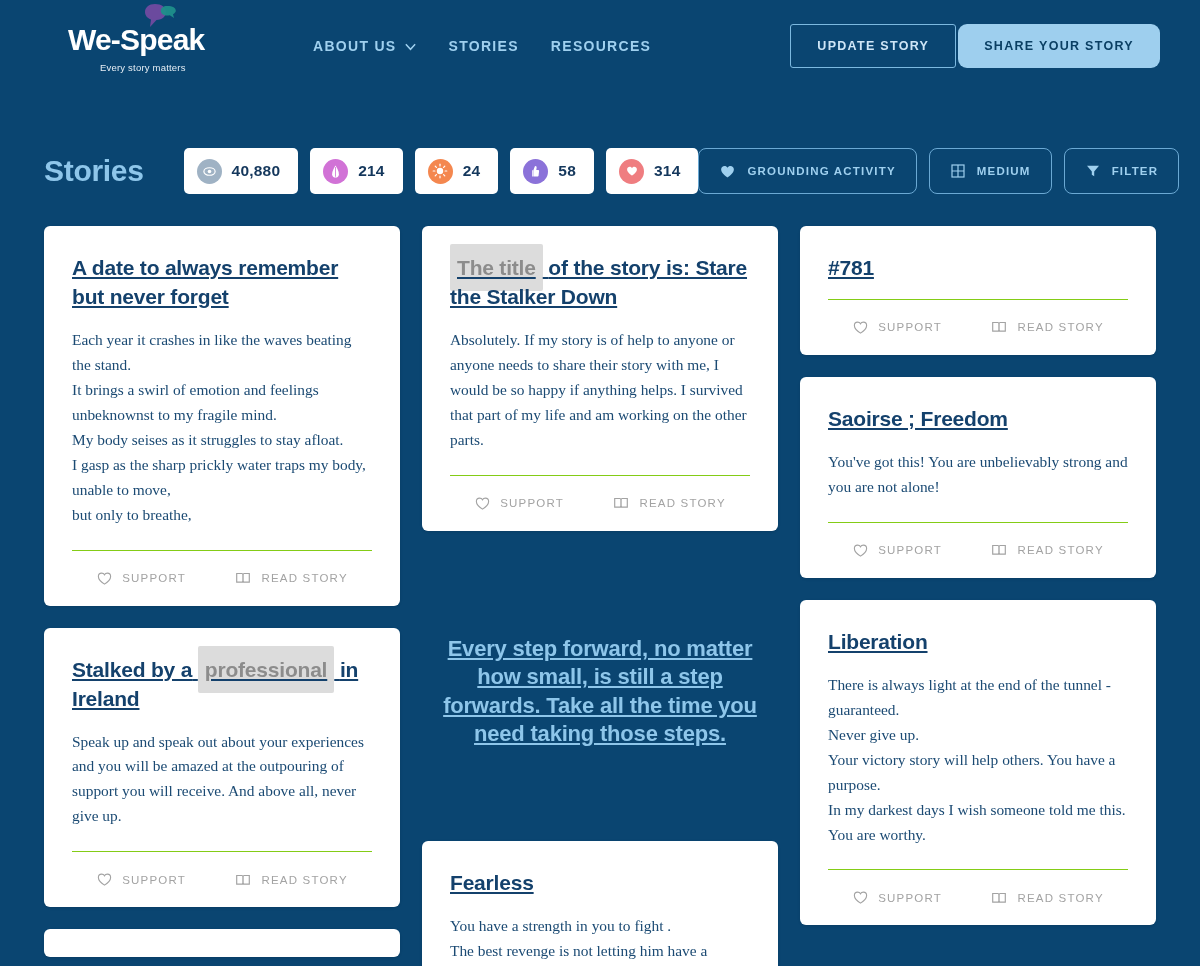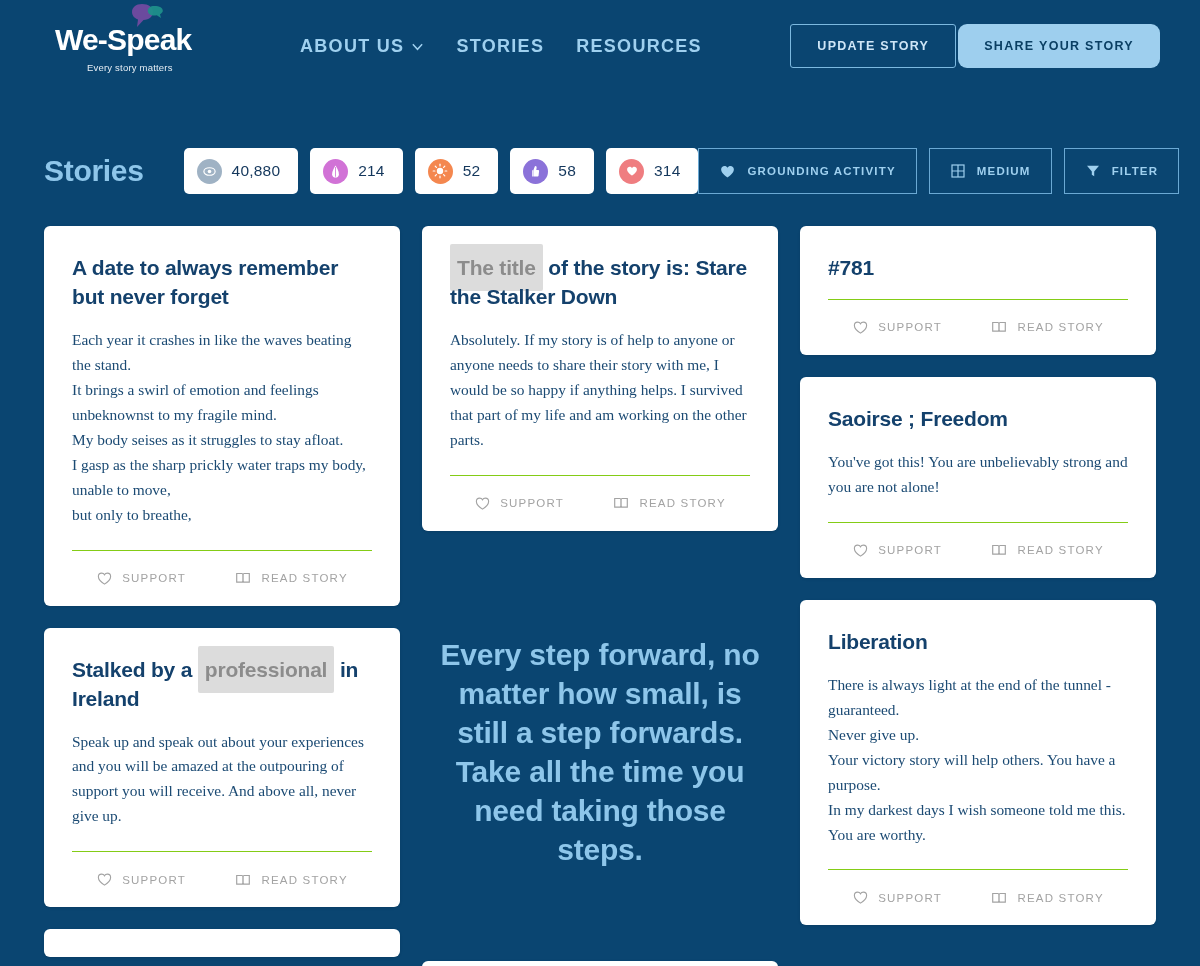--- a/index.html
+++ b/index.html
@@ -11,37 +11,36 @@
     background: #0a4571;
     font-family: "Liberation Sans", sans-serif;
     -webkit-font-smoothing: antialiased;
   }
   .page { position: relative; width: 1200px; height: 966px; background: #0a4571; }
 
   
   .header {
     height: 92px;
     display: flex; align-items: center;
-    padding: 0 40px 0 16px;
-    margin-left: 39px;
+    padding: 0 40px 0 68px;
   }
   .logo-wrap { display: flex; flex-direction: column; align-items: flex-start; position: relative; width: 150px; }
   .logo-mark { position: absolute; left: 76px; top: -16px; width: 34px; height: 26px; }
   .logo-word {
     color: #ffffff; font-size: 30px; font-weight: 700; letter-spacing: -0.8px;
     line-height: 1; margin-top: 6px; font-family: "Liberation Sans", sans-serif;
   }
   .logo-tag {
     color: #e6eef5; font-size: 9.5px; letter-spacing: 0.2px;
     margin-top: 7px; margin-left: 32px; font-weight: 400;
   }
 
   .nav { display: flex; align-items: center; gap: 32px; margin-left: 95px; }
   .nav-item {
-    color: #9fd0ef; font-size: 18px; font-weight: 700;
+    color: #9fd0ef; font-size: 14px; font-weight: 700;
     letter-spacing: 1.3px; text-transform: uppercase;
     display: flex; align-items: center; gap: 7px; cursor: pointer; white-space: nowrap;
   }
   .chev { display: inline-block; width: 13px; height: 13px; }
 
   .hdr-actions { display: flex; align-items: center; gap: 2px; margin-left: auto; }
   .btn-outline {
     border: 1px solid #7cb9e0; color: #cfe6f7; background: transparent;
     font-size: 12.5px; font-weight: 700; letter-spacing: 1.3px; text-transform: uppercase;
     padding: 14px 26px; border-radius: 3px; cursor: pointer; white-space: nowrap;
@@ -63,61 +62,61 @@
     color: #8ec6ea; font-size: 30px; font-weight: 700; letter-spacing: -0.3px;
     margin-right: 40px; white-space: nowrap;
   }
   .stat-list { display: flex; gap: 12px; align-items: center; }
   .stat-chip {
     background: #ffffff; border-radius: 5px; height: 46px;
     display: flex; align-items: center; gap: 10px; padding: 0 18px 0 13px;
     cursor: pointer; min-width: 76px;
   }
   .stat-ico { width: 25px; height: 25px; border-radius: 50%; display: flex; align-items: center; justify-content: center; flex: none; }
-  .stat-num { color: #14375c; font-size: 15.5px; font-weight: 400; letter-spacing: 0.2px; }
+  .stat-num { color: #14375c; font-size: 15.5px; font-weight: 700; letter-spacing: 0.2px; }
 
   .tool-actions { display: flex; gap: 12px; margin-left: auto; }
   .tool-btn {
-    border: 1px solid #6ba9d4; border-radius: 0; background: transparent;
+    border: 1px solid #6ba9d4; border-radius: 8px; background: transparent;
     color: #9fd0ef; height: 46px; padding: 0 20px;
     display: flex; align-items: center; gap: 11px;
     font-size: 11.5px; font-weight: 700; letter-spacing: 1.2px; text-transform: uppercase;
     cursor: pointer; white-space: nowrap; font-family: "Liberation Sans", sans-serif;
   }
 
   
   .board { display: flex; gap: 22px; padding: 0 44px; margin-top: 16px; align-items: flex-start; }
   .col { flex: 1 1 0; display: flex; flex-direction: column; gap: 22px; min-width: 0; }
 
   .card {
     background: #ffffff; border-radius: 6px; padding: 28px 28px 0 28px;
     box-shadow: 0 1px 3px rgba(0,0,0,0.12);
   }
   .card-title {
     color: #14416c; font-size: 21px; font-weight: 700; line-height: 1.38;
-    letter-spacing: -0.2px; margin: 0 0 16px 0;
+    letter-spacing: -0.2px; margin: 0 0 16px 0; text-decoration: underline;
   }
   .hl { background: #dcdcdc; color: #8c8c8c; padding: 12px 7px; border-radius: 2px; }
   .card-body {
     font-family: "Liberation Serif", serif;
     color: #1b4a73; font-size: 15.4px; line-height: 1.62; margin: 0 0 22px 0;
   }
   .card-foot {
     border-top: 1px solid #84cc16; height: 56px;
     display: flex; align-items: center; justify-content: space-around;
   }
   .foot-act {
     display: flex; align-items: center; gap: 9px; cursor: pointer;
     color: #a3a3a3; font-size: 11.5px; font-weight: 400; letter-spacing: 1.2px; text-transform: uppercase;
     font-family: "Liberation Sans", sans-serif;
   }
 
   .quote {
-    color: #8ec6ea; font-size: 30px; font-weight: 700; line-height: 1.3;
-    text-align: center; letter-spacing: -0.2px; padding: 82px 14px 70px 14px;
+    color: #8ec6ea; font-size: 22px; font-weight: 700; line-height: 1.3;
+    text-align: center; letter-spacing: -0.2px; padding: 82px 14px 70px 14px; text-decoration: underline;
   }
 </style>
 </head>
 <body>
 
 <div class="page">
 
   <div class="header">
 
     <div class="logo-wrap">
@@ -184,21 +183,21 @@
                 <path d="M10 16.4 V18.5"></path>
                 <path d="M1.5 10 H3.6"></path>
                 <path d="M16.4 10 H18.5"></path>
               <path d="M4 4 L5.5 5.5"></path>
                 <path d="M14.5 14.5 L16 16"></path>
                 <path d="M16 4 L14.5 5.5"></path>
                 <path d="M5.5 14.5 L4 16"></path>
             </g>
           </svg>
         </span>
-        <span class="stat-num">52</span>
+        <span class="stat-num">24</span>
       </div>
 
       <div class="stat-chip">
         <span class="stat-ico" style="background:#8b72d9;">
           <svg viewBox="0 0 20 20" width="14" height="14">
               <path d="M8 18 L12 18 C13 18 13.6 17.3 13.7 16.4 L14.4 10.4 C14.5 9.4 13.8 8.7 12.8 8.7 L10.4 8.7 L10.9 5.3 C11.1 4.1 10.4 2.8 9.3 2.8 C8.7 2.8 8.3 3.2 8.1 3.8 L6.4 8.7 L6.4 18 Z M4.6 18 L6 18 L6 9 L4.6 9 Z" fill="#fff"></path>
             </svg>
         </span>
         <span class="stat-num">58</span>
       </div>

